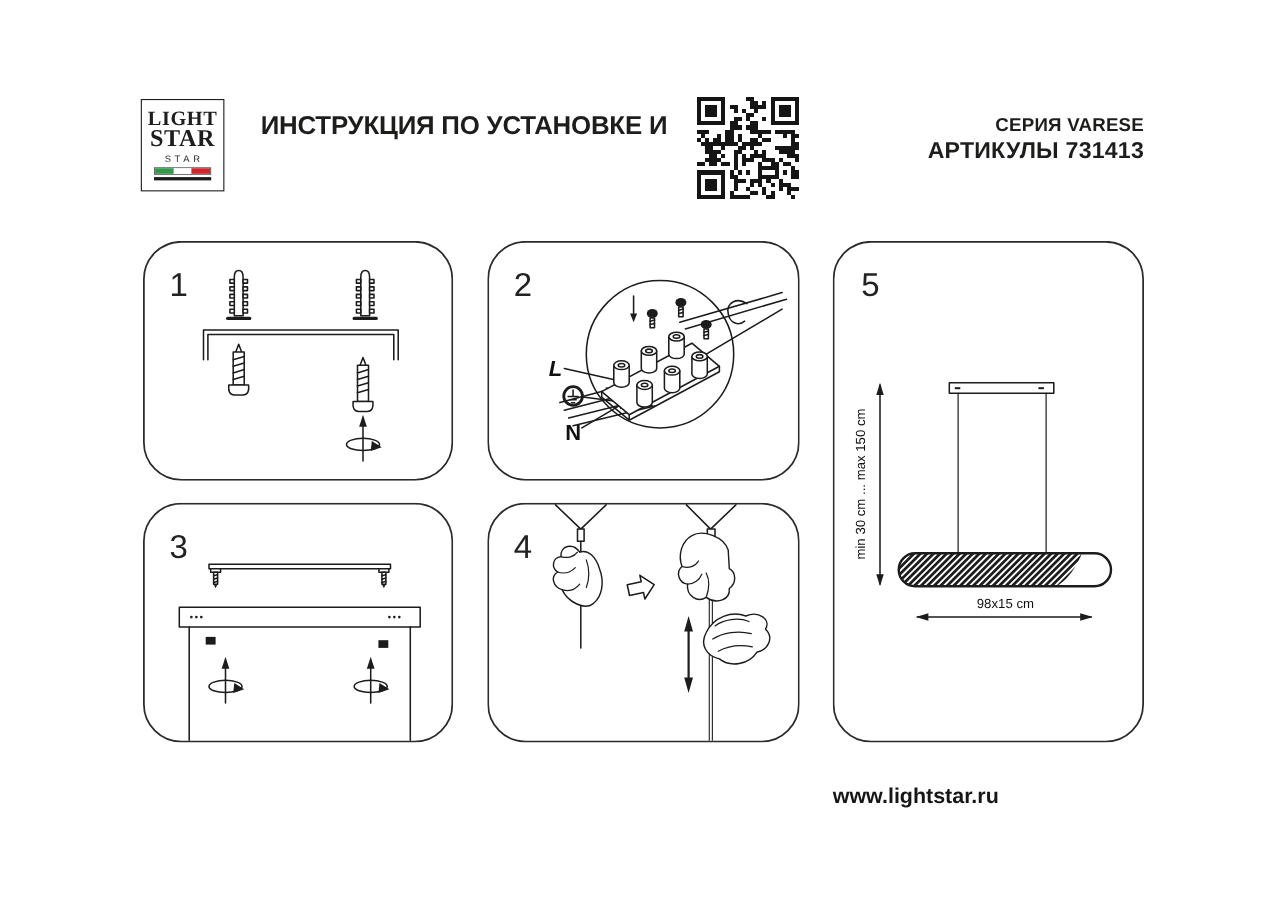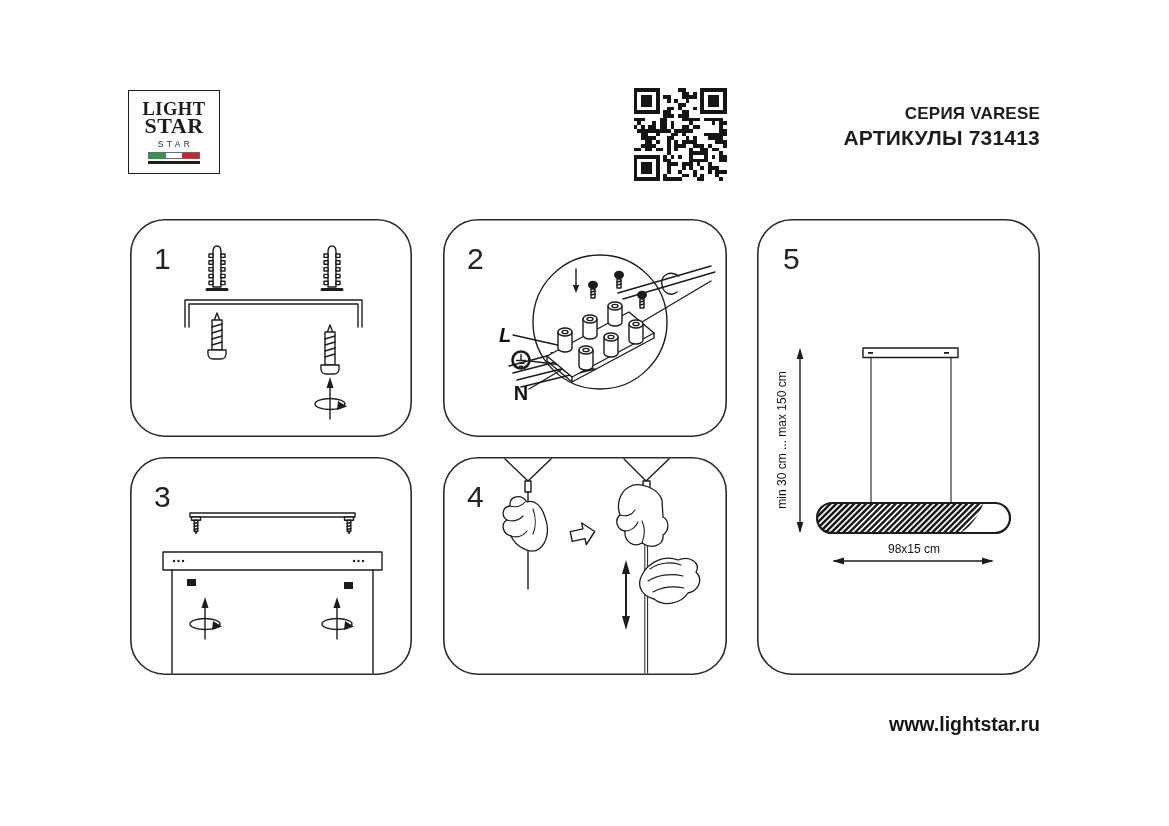--- a/index.html
+++ b/index.html
@@ -1,21 +1,21 @@
 <!DOCTYPE html>
 <html><head>
 <meta charset="utf-8">
 <style>
   html,body{margin:0;padding:0;background:#fff;}
   body{width:1169px;height:826px;position:relative;overflow:hidden;
        font-family:"Liberation Sans",sans-serif;color:#1d1d1b;}
   .page{position:absolute;inset:0;background:#ffffff;}
 
   
-  .logo{position:absolute;left:128px;top:90px;width:92px;height:84px;
+  .logo{position:absolute;left:128px;top:90px;width:76px;height:84px;
         border:1.6px solid #1c1c1c;box-sizing:border-box;text-align:center;background:#fff;}
   .logo-w1{font-family:"Liberation Serif",serif;font-weight:700;font-size:18.5px;line-height:16px;margin-top:10px;letter-spacing:.5px;}
   .logo-w2{font-family:"Liberation Serif",serif;font-weight:700;font-size:22px;line-height:18px;letter-spacing:.5px;}
   .logo-w3{font-size:8.5px;letter-spacing:3.4px;margin-top:4px;text-indent:3px;color:#2b2b2b;}
   .flag{width:52px;height:7px;margin:3px auto 0;display:flex;border:1px solid #6a6a6a;box-sizing:border-box;}
   .flag span{flex:1;}
   .flag-underline{width:52px;height:2.6px;background:#1c1c1c;margin:2px auto 0;}
 
   .title{position:absolute;left:237px;top:100px;font-size:23.5px;font-weight:700;
          line-height:28.5px;color:#1d1d1b;letter-spacing:-0.2px;}
@@ -34,41 +34,42 @@
   .panel svg{display:block;width:100%;height:100%;}
 
   .pborder{fill:none;stroke:#2b2b2b;stroke-width:1.6;}
   .ink{stroke:#1c1c1c;fill:none;stroke-width:1.4;stroke-linecap:round;stroke-linejoin:round;}
   .inkf{fill:#1c1c1c;stroke:none;}
   .wfill{fill:#ffffff;stroke:#1c1c1c;stroke-width:1.4;stroke-linejoin:round;}
   .stepnum{font-family:"Liberation Sans",sans-serif;font-size:30px;fill:#222;font-weight:400;}
   .plabel{font-family:"Liberation Sans",sans-serif;font-size:20px;font-weight:700;fill:#111;}
   .dim{font-family:"Liberation Sans",sans-serif;font-size:12px;fill:#111;}
 
-  .footer{position:absolute;left:757px;top:713px;width:283px;text-align:right;
+  .footer{position:absolute;left:757px;top:713px;width:283px;text-align:left;
           font-size:19.5px;font-weight:700;color:#161616;}
 </style>
 </head>
 <body>
 
 <div class="page">
 
   <div class="logo">
     <div class="logo-w1">LIGHT</div>
     <div class="logo-w2">STAR</div>
     <div class="logo-w3">STAR</div>
     <div class="flag">
       <span style="background:#2f9a48"></span>
       <span style="background:#ffffff"></span>
       <span style="background:#d2232a"></span>
     </div>
     <div class="flag-underline"></div>
   </div>
 
   <div class="title">
+    <div>ИНСТРУКЦИЯ ПО УСТАНОВКЕ И</div>
   </div>
 
   <div class="qr"><svg viewBox="0 0 25 25" width="100%" height="100%" shape-rendering="crispEdges" fill="#151515">
         <rect x="12" y="0" width="1" height="1"></rect>
         <rect x="13" y="0" width="1" height="1"></rect>
         <rect x="13" y="1" width="1" height="1"></rect>
         <rect x="14" y="1" width="1" height="1"></rect>
         <rect x="16" y="1" width="1" height="1"></rect>
         <rect x="8" y="2" width="1" height="1"></rect>
         <rect x="9" y="2" width="1" height="1"></rect>

